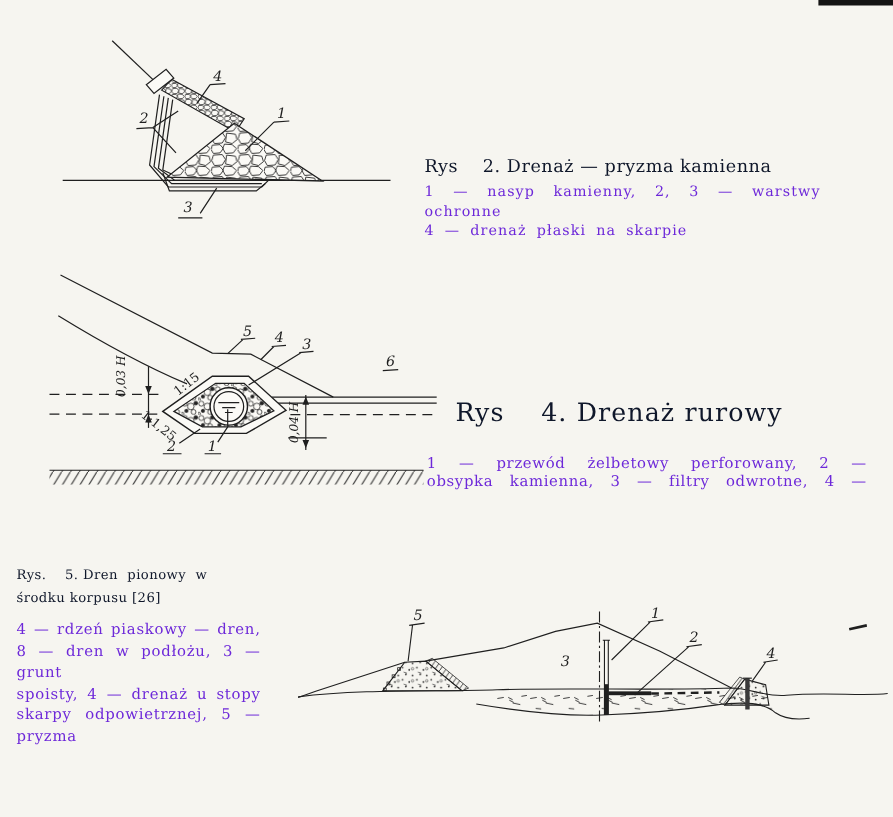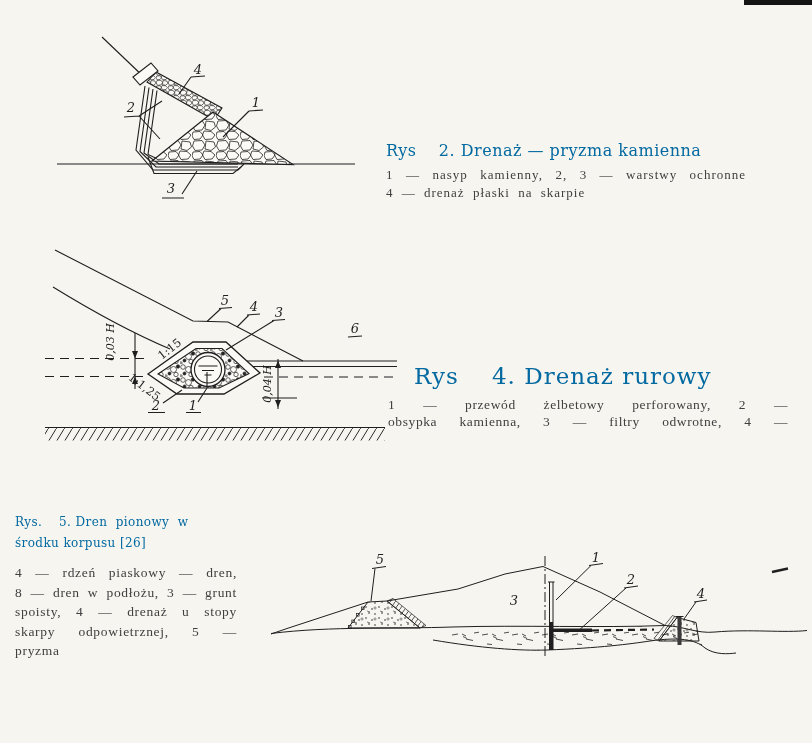--- a/index.html
+++ b/index.html
@@ -1,31 +1,31 @@
 <!DOCTYPE html>
 <html><head>
 <meta charset="utf-8">
 <style>
   html,body{margin:0;padding:0;background:#e8e7e3;}
   #page{position:relative;width:812px;height:743px;background:#f6f5f0;overflow:hidden;
         font-family:"DejaVu Serif", serif;color:#242424;}
   svg{position:absolute;left:0;top:0;}
   .bar{position:absolute;left:744px;top:0;width:68px;height:5px;background:#141414;}
   .cap{position:absolute;}
-  .cap-title{white-space:pre;font-size:16px;letter-spacing:.5px;color:#0369a1;}
-  .cap-legend{color:#404040;font-family:Liberation Serif, serif;}
+  .cap-title{white-space:pre;font-size:16px;letter-spacing:.5px;color:#0f172a;}
+  .cap-legend{color:#6d28d9;}
   .jl{text-align:justify;text-align-last:justify;}
   
   #cap2{left:386px;top:141px;width:360px;}
   #cap2 .cap-title{font-size:16px;}
   #cap2 .cap-legend{margin-top:6px;font-size:13px;line-height:18px;letter-spacing:1px;word-spacing:4px;}
   
   #cap4{left:388px;top:363px;width:400px;}
   #cap4 .cap-title{padding-left:26px;font-size:23px;letter-spacing:1px;}
-  #cap4 .cap-legend{margin-top:8px;font-size:13.5px;line-height:16.5px;letter-spacing:.6px;word-spacing:5px;}
+  #cap4 .cap-legend{margin-top:24px;font-size:13.5px;line-height:16.5px;letter-spacing:.6px;word-spacing:5px;}
   
   #cap5{left:15px;top:512px;width:232px;}
   #cap5 .cap-title{font-size:12px;line-height:21px;letter-spacing:.4px;}
   #cap5 .cap-legend{margin-top:9px;font-size:13.5px;line-height:19.5px;letter-spacing:.7px;width:222px;}
 </style>
 </head>
 <body>
 
 <div id="page">
 

